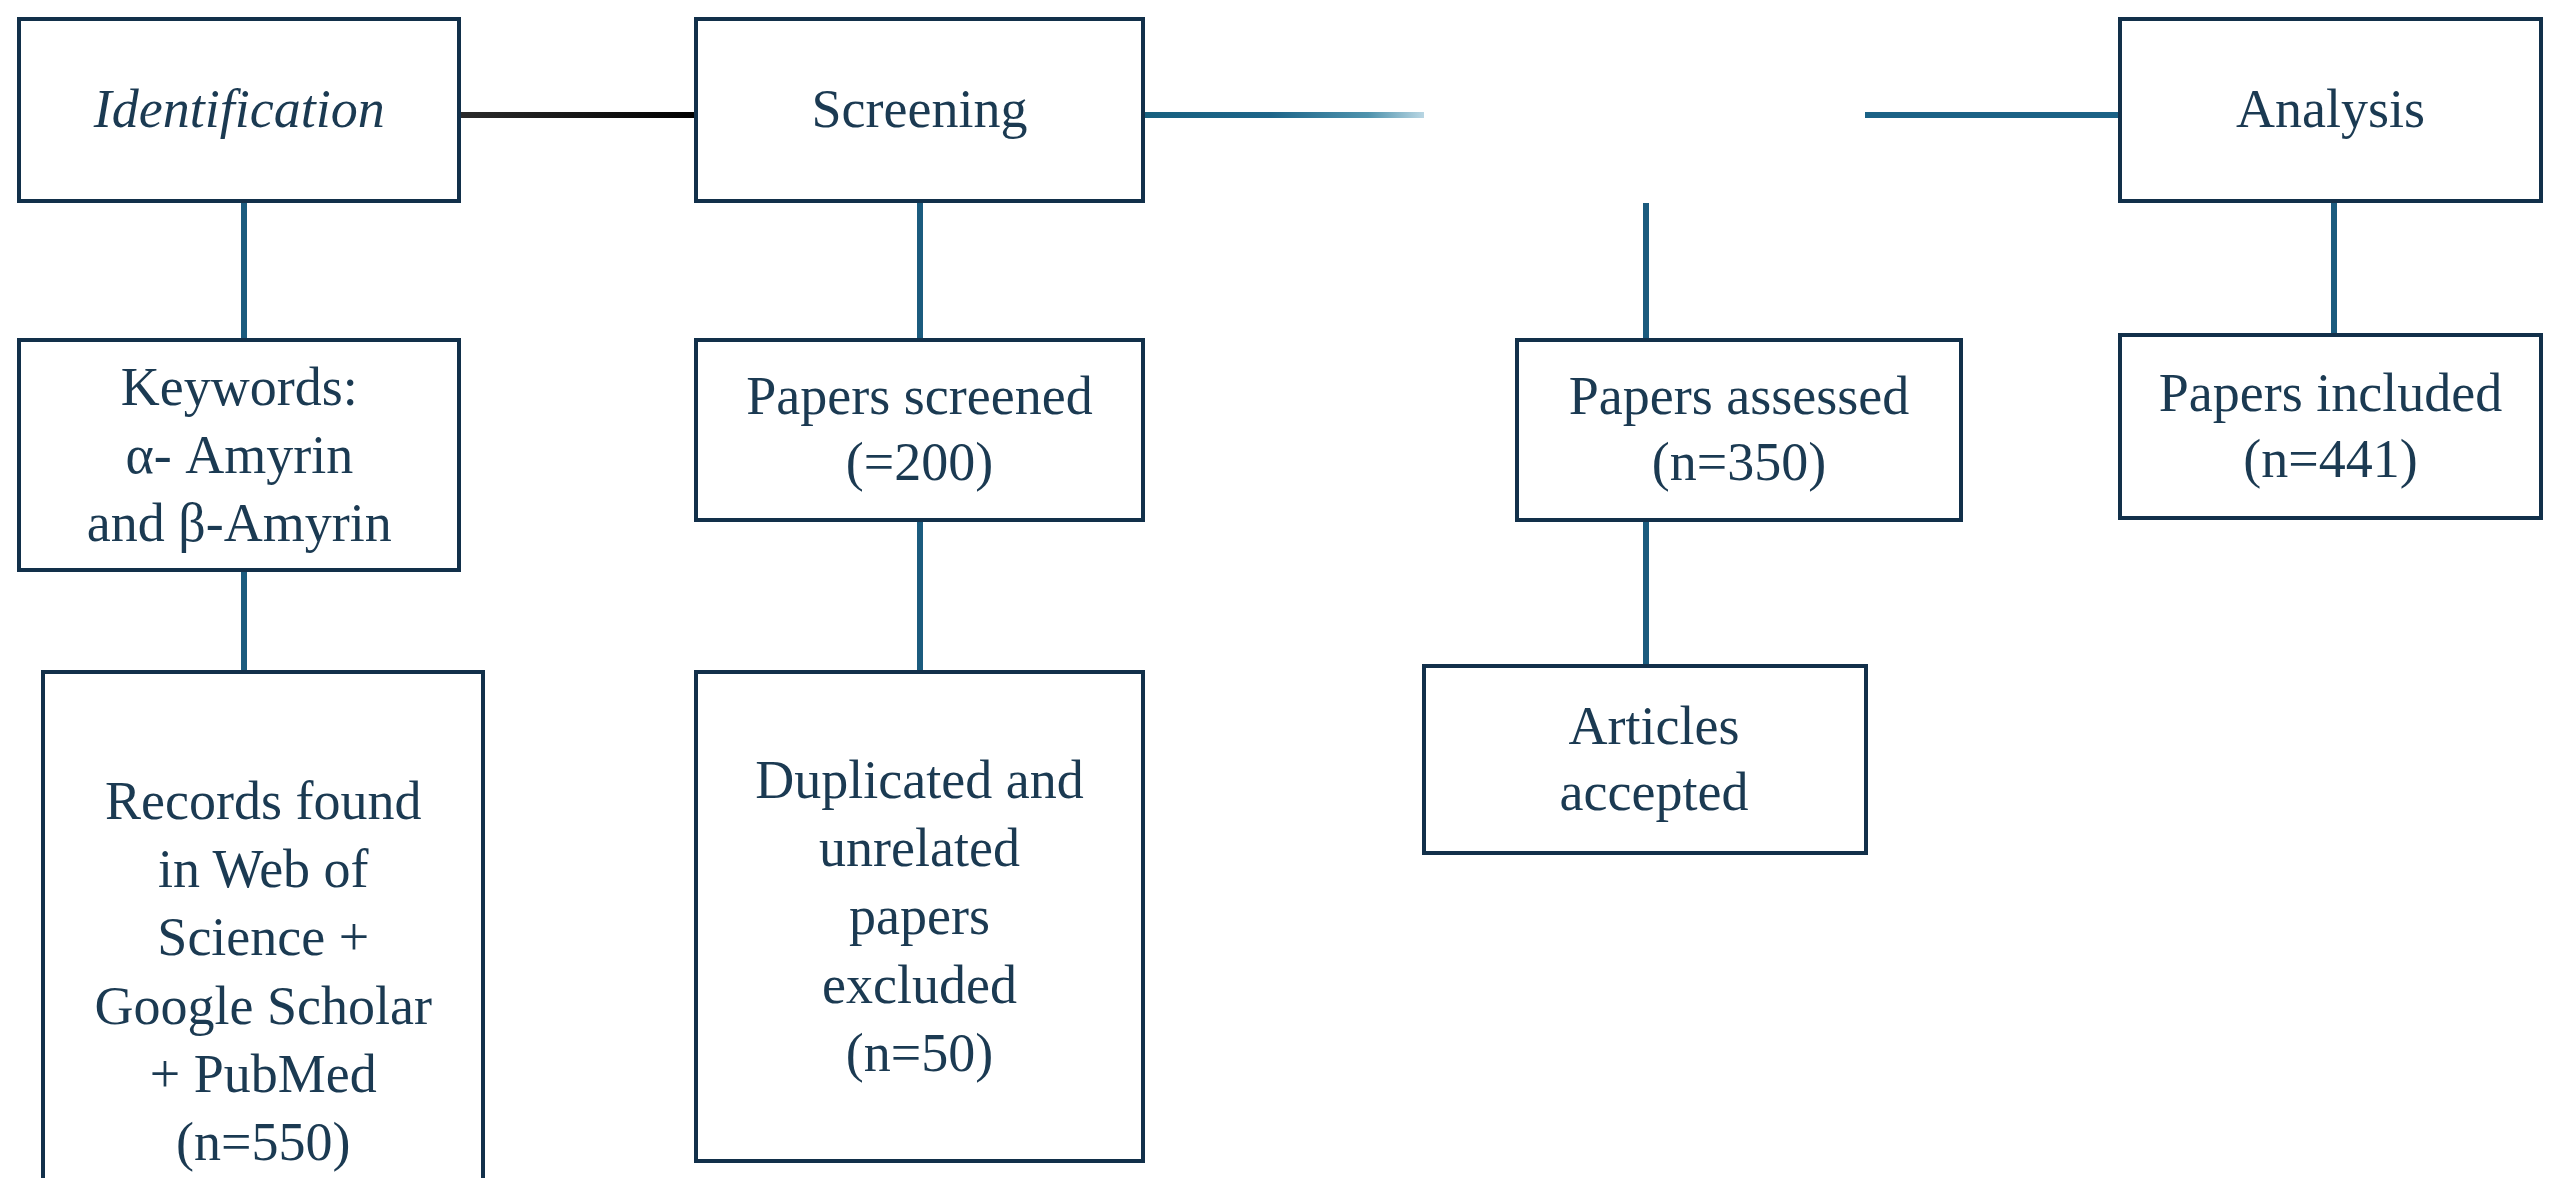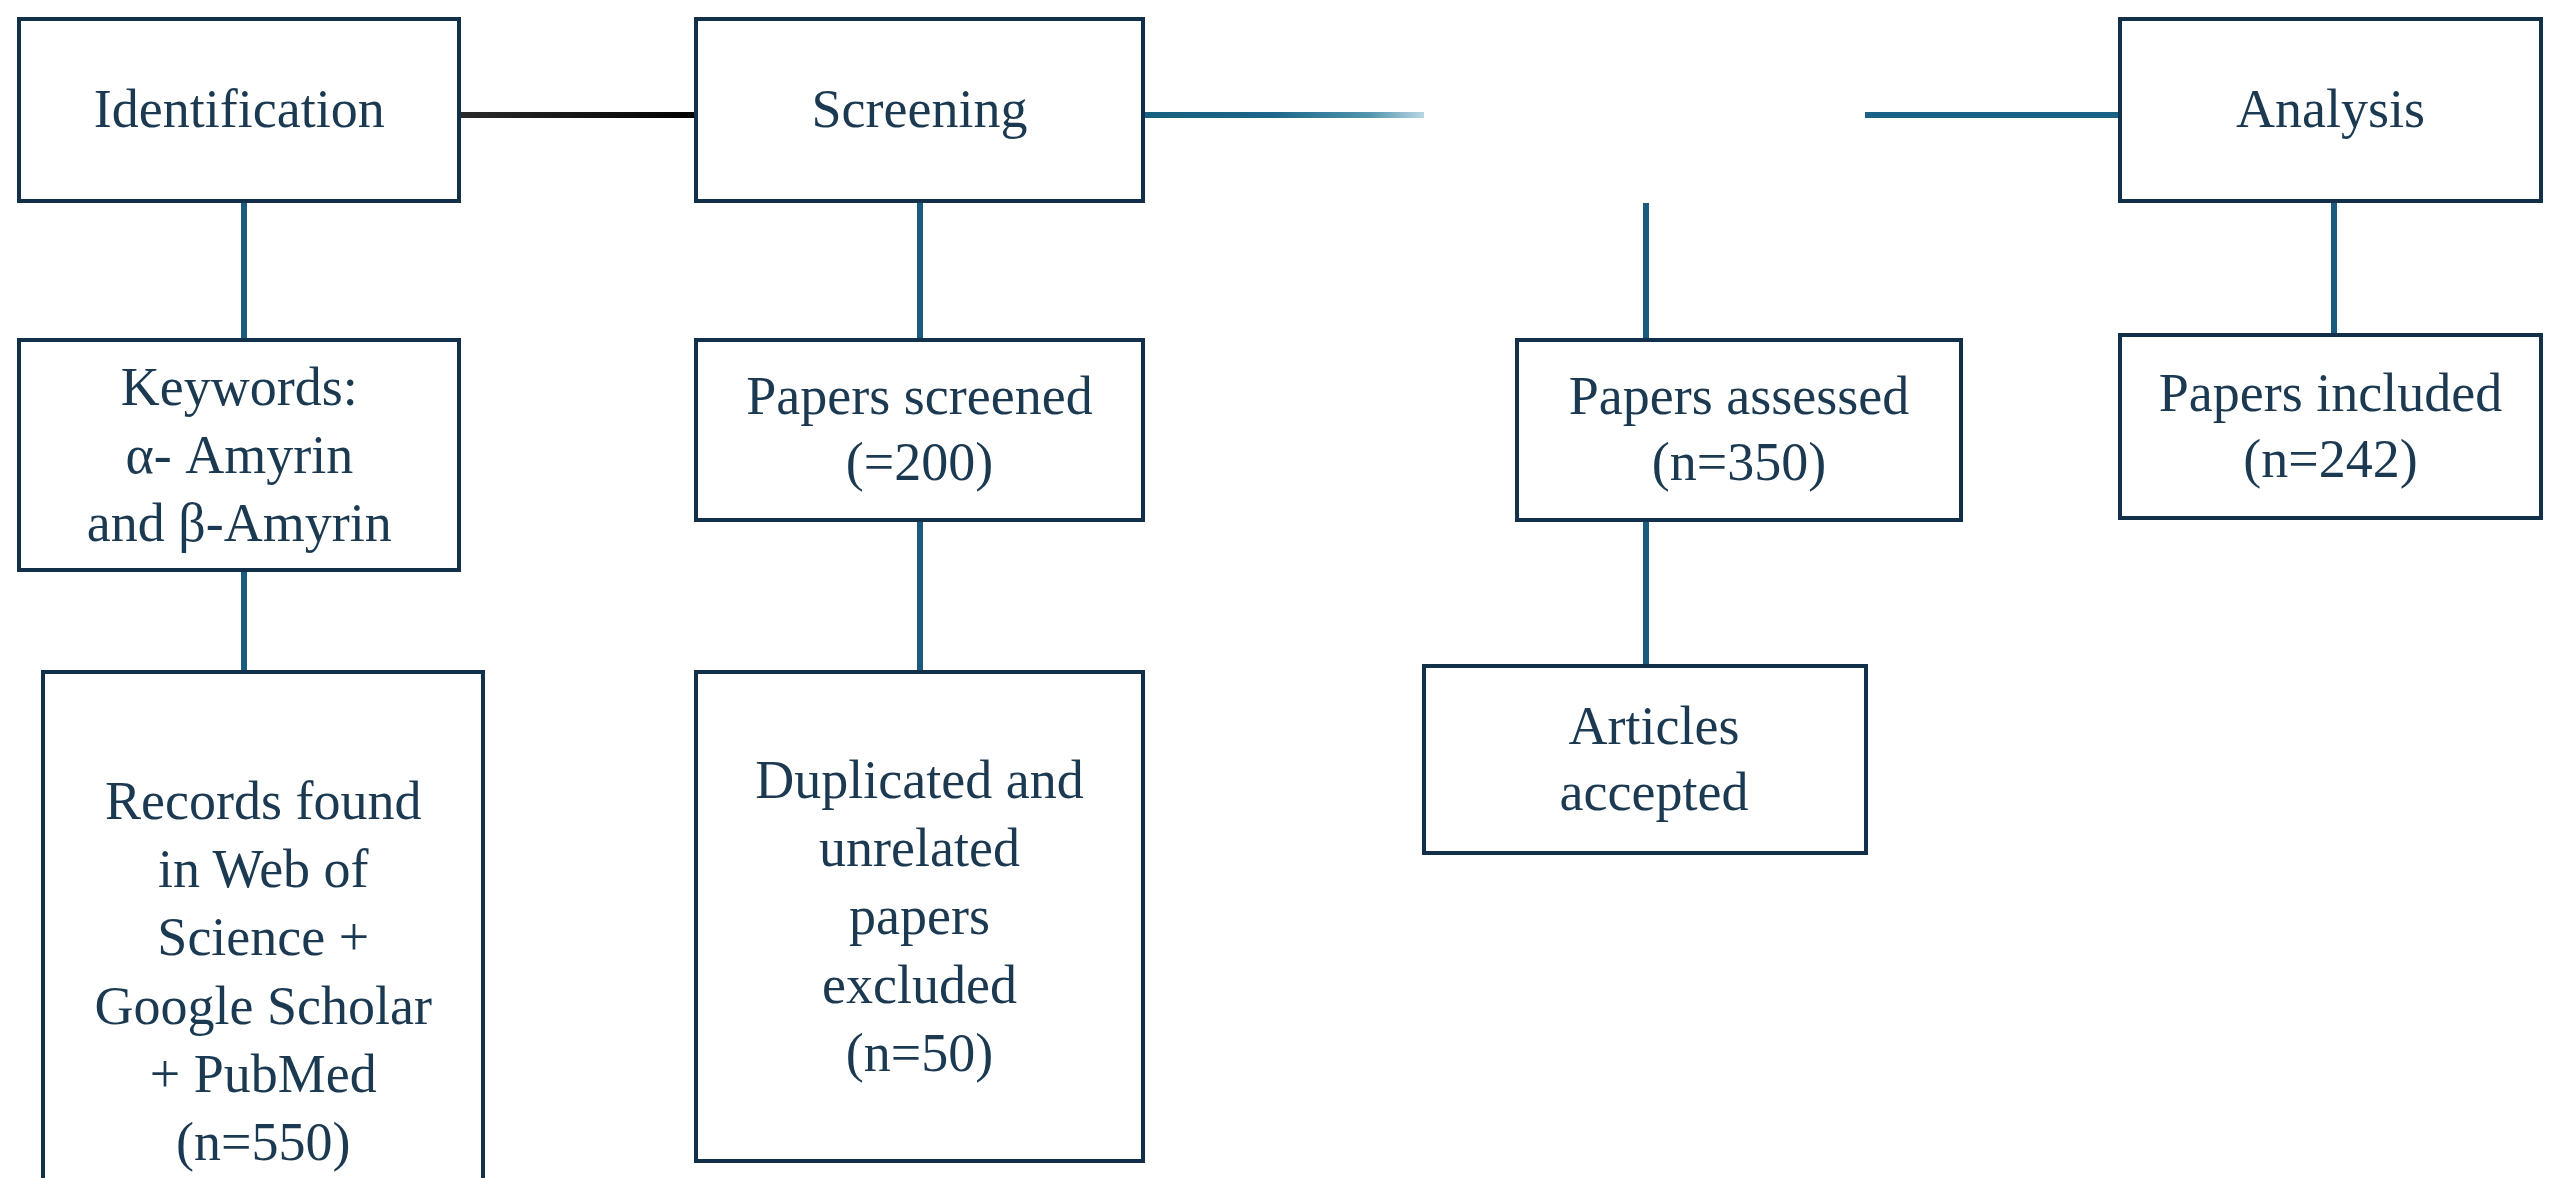--- a/index.html
+++ b/index.html
@@ -73,21 +73,21 @@
   <div class="conn conn-v" style="left:241px; top:571px; width:6px; height:101px;"></div>
 
   <div class="conn conn-v" style="left:917px; top:203px; width:6px; height:139px;"></div>
   <div class="conn conn-v" style="left:917px; top:520px; width:6px; height:151px;"></div>
 
   <div class="conn conn-v" style="left:1643px; top:203px; width:6px; height:139px;"></div>
   <div class="conn conn-v" style="left:1643px; top:520px; width:6px; height:146px;"></div>
 
   <div class="conn conn-v" style="left:2331px; top:203px; width:6px; height:132px;"></div>
 
-  <div class="node" style="left:17.3px; top:17.3px; width:444px; height:186px;">Identification</div>
+  <div class="node" style="left:17.3px; top:17.3px; width:444px; height:186px;font-style:italic;">Identification</div>
 
   <div class="node tall" style="left:17.3px; top:338px; width:444px; height:234px;">Keywords:
 α- Amyrin
 and β-Amyrin</div>
 
   <div class="node tall" style="left:17.3px; top:670px; width:444px; height:603px;margin-left:24px;">Records found
 in Web of
 Science +
 Google Scholar
 + PubMed
@@ -107,16 +107,16 @@
 
   <div class="node" style="left:1487px; top:338px; width:448px; height:184px;margin-left:28px;">Papers assessed
 (n=350)</div>
 
   <div class="node" style="left:1422px; top:664px; width:446px; height:191px;padding-left:30px;">Articles
 accepted</div>
 
   <div class="node" style="left:2118px; top:17.3px; width:425px; height:186px;">Analysis</div>
 
   <div class="node" style="left:2118px; top:333px; width:425px; height:187px;">Papers included
-(n=242)</div>
+(n=441)</div>
 
 </div>
 
 
 </body></html>

